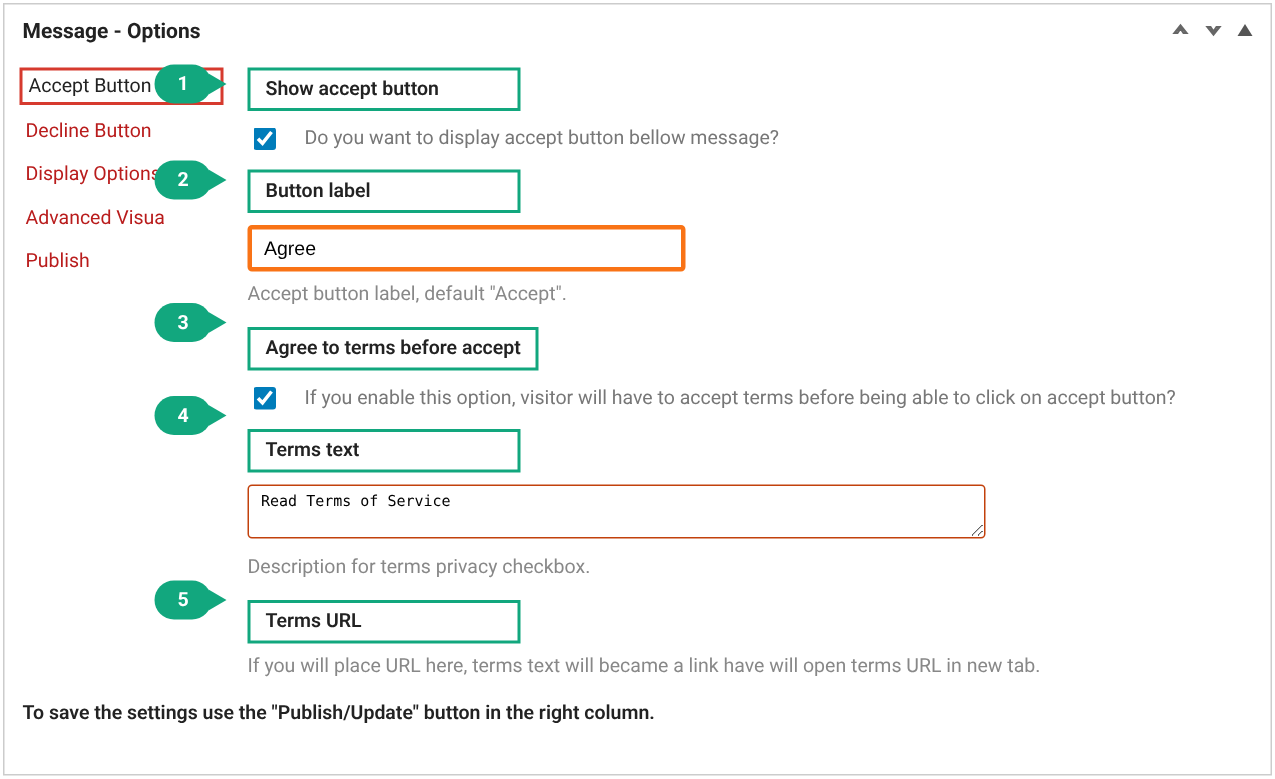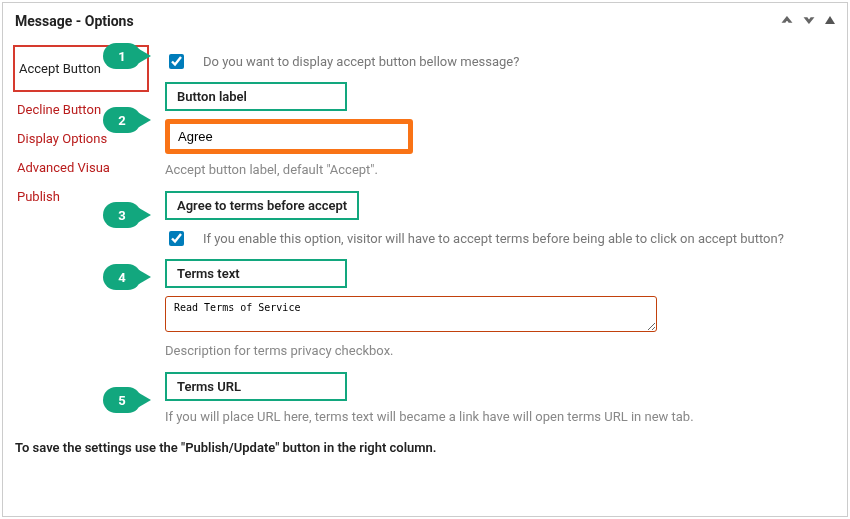--- a/index.html
+++ b/index.html
@@ -50,21 +50,21 @@
     font-size: 13px;
     color: #b91c1c;
     padding: 4px 4px;
     margin-bottom: 6px;
     cursor: pointer;
     position: relative;
   }
   .sidebar-item.active {
     color: #222;
     border: 2px solid #d63a2e;
-    padding: 14px 4px;
+    padding: 3px 4px;
     width: 136px;
   }
 
   .content {
     flex: 1;
     padding: 8px 20px 0 10px;
     position: relative;
   }
 
   .callout {
@@ -115,24 +115,24 @@
     gap: 16px;
     color: #777;
     font-size: 13px;
     margin: 6px 0 10px;
   }
   .check-line input[type=checkbox] {
     width: 15px; height: 15px;
     accent-color: #007cba;
   }
   .text-input {
-    width: 248px;
+    width: 292px;
     padding: 5px 8px;
     font-size: 13px;
-    border: 5px solid #f97316;
+    border: 3px solid #f97316;
     border-radius: 3px;
   }
   .textarea {
     width: 492px;
     height: 36px;
     padding: 5px 8px;
     font-size: 10px;
     border: 1px solid #c2410c;
     border-radius: 3px;
     resize: both;
@@ -186,20 +186,23 @@
       <div class="callout" style="left:-52px; top:165px;">
           <div class="bubble">3</div>
         </div>
       <div class="callout" style="left:-52px; top:227px;">
           <div class="bubble">4</div>
         </div>
       <div class="callout" style="left:-52px; top:350px;">
           <div class="bubble">5</div>
         </div>
 
+      <div class="row">
+        <span class="field-label-box">Show accept button</span>
+      </div>
       <label class="check-line">
         <input type="checkbox" checked="" style="">
         <span>Do you want to display accept button bellow message?</span>
       </label>
 
       <div class="row">
         <span class="field-label-box">Button label</span>
       </div>
       <div class="row">
         <input class="text-input" type="text" value="Agree" style="">

